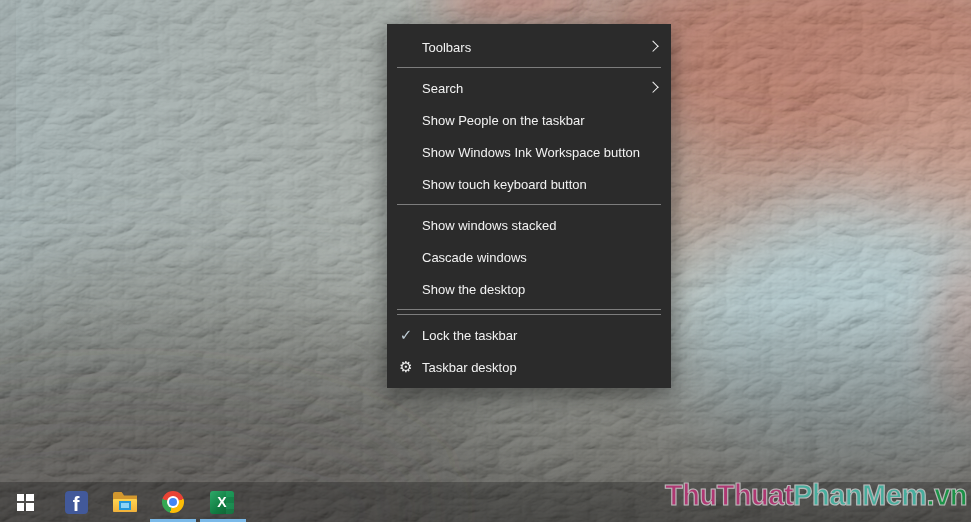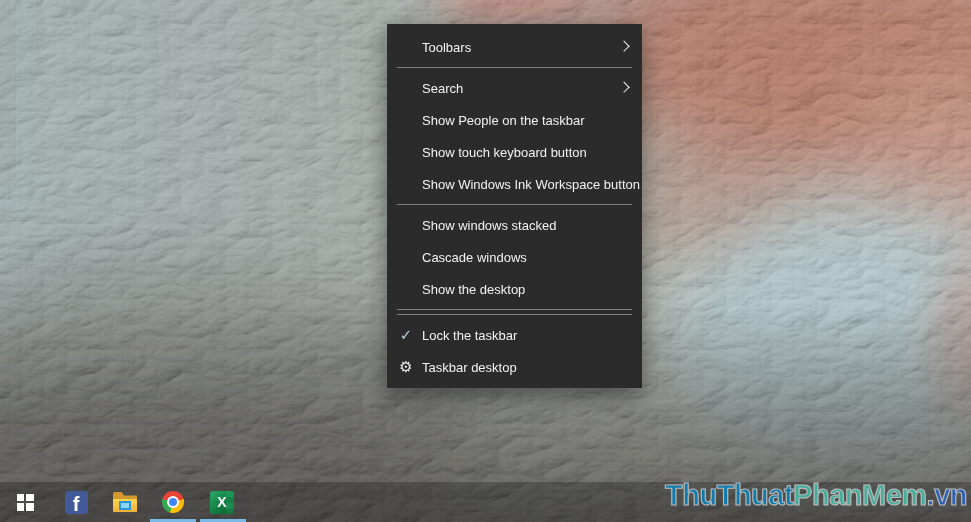--- a/index.html
+++ b/index.html
@@ -39,21 +39,21 @@
   .xl::before{content:"";position:absolute;right:0;top:0;width:8px;height:100%;
       background:repeating-linear-gradient(#24a765 0 6px,#1c8a52 6px 12px);opacity:.55;}
   .xl span{position:relative;}
   .run-ind{position:absolute;bottom:0;height:3px;}
 
   
   .watermark{position:absolute;right:4px;bottom:10px;font-weight:bold;font-size:29px;letter-spacing:-.5px;
       -webkit-text-stroke:1.1px rgba(255,255,255,.95);text-shadow:0 0 1px rgba(255,255,255,.7);white-space:nowrap;}
 
   
-  .menu{position:absolute;left:387px;top:24px;width:255px;background:#2b2b2b;
+  .menu{position:absolute;left:387px;top:24px;width:284px;background:#2b2b2b;
       padding:7px 0 5px 0;box-sizing:border-box;box-shadow:0 8px 24px rgba(0,0,0,.45);
       color:#f2f2f2;font-size:13px;}
   .mi{position:relative;height:32px;display:flex;align-items:center;padding-left:35px;cursor:default;}
   .mi .lbl{position:relative;z-index:2;}
   .sep{height:1px;background:#7d7d7d;margin:4px 10px;}
   .chev{position:absolute;right:14px;top:50%;width:7px;height:7px;
       border-top:1.6px solid #f2f2f2;border-right:1.6px solid #f2f2f2;
       transform:translateY(-60%) rotate(45deg);}
   .check{position:absolute;left:9px;width:20px;text-align:center;color:#bfcdd6;font-size:15px;
       font-family:"DejaVu Sans",sans-serif;}
@@ -102,21 +102,21 @@
     <ellipse cx="968" cy="340" rx="38" ry="85" fill="#a85a46" opacity="0.45" filter="url(#b22)"></ellipse>
     <ellipse cx="150" cy="430" rx="330" ry="170" fill="#4a4a40" opacity="0.5" filter="url(#b40)"></ellipse>
     <rect x="0" y="300" width="971" height="222" fill="url(#bottomdark)"></rect>
     <ellipse cx="130" cy="510" rx="300" ry="110" fill="#2e2c26" opacity="0.75" filter="url(#b40)"></ellipse>
     <rect x="0" y="0" width="10" height="180" fill="#3a3a36" opacity="0.55" filter="url(#b22)"></rect>
     <rect class="tex-m" width="971" height="522" filter="url(#paintTex)"></rect>
     <rect class="tex-s" width="971" height="522" filter="url(#paintTex)"></rect>
   </svg>
 
   <div class="watermark">
-    <span style="color:#0ea5e9">ThuThuat</span><span style="color:#5eead4">PhanMem</span><span style="color:#3b82f6">.vn</span>
+    <span style="color:#ec4899">ThuThuat</span><span style="color:#5eead4">PhanMem</span><span style="color:#22c55e">.vn</span>
   </div>
 
   <div class="taskbar">
     <div class="tb-btn" style="left:1px">
       <span class="win-logo">
           <i></i>
           <i></i>
           <i></i>
           <i></i>
         </span>
@@ -150,24 +150,24 @@
     <div class="sep"></div>
 
     <div class="mi">
       <span class="lbl">Search</span>
       <span class="chev"></span>
     </div>
     <div class="mi">
       <span class="lbl">Show People on the taskbar</span>
     </div>
     <div class="mi">
-      <span class="lbl">Show touch keyboard button</span>
+      <span class="lbl">Show Windows Ink Workspace button</span>
     </div>
     <div class="mi">
-      <span class="lbl">Show Windows Ink Workspace button</span>
+      <span class="lbl">Show touch keyboard button</span>
     </div>
     <div class="sep"></div>
 
     <div class="mi">
       <span class="lbl">Show windows stacked</span>
     </div>
     <div class="mi">
       <span class="lbl">Cascade windows</span>
     </div>
     <div class="mi">

